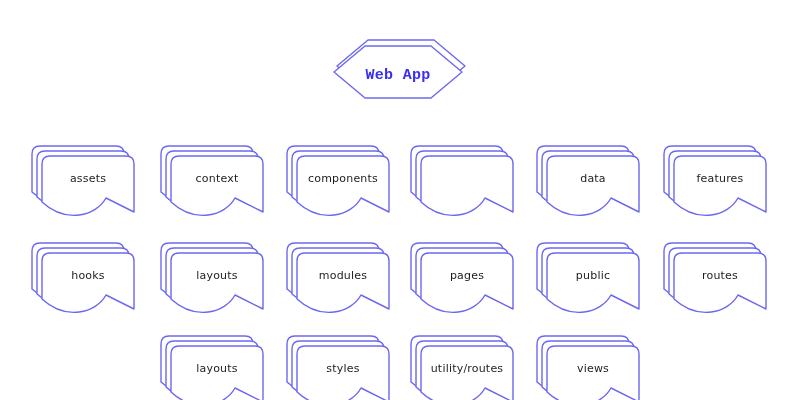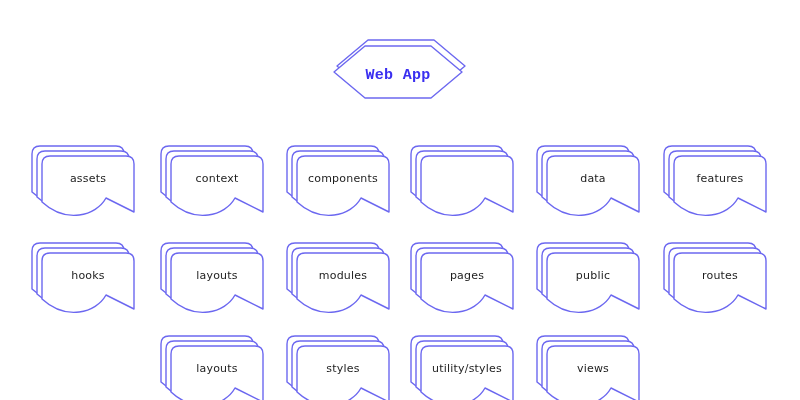--- a/index.html
+++ b/index.html
@@ -179,21 +179,21 @@
     </svg>
     <span class="doc-label">styles</span>
   </div>
 
   <div class="node doc-node" style="left:407px; top:330px;">
     <svg viewBox="0 0 112 88" aria-hidden="true">
       <path class="shape" transform="translate(-10,-10)" d="M 14,62 L 14,24 Q 14,16 22,16 L 98,16 Q 106,16 106,24 L 106,72 L 78,58 C 68,76 38,84 14,62 Z"></path>
       <path class="shape" transform="translate(-5,-5)" d="M 14,62 L 14,24 Q 14,16 22,16 L 98,16 Q 106,16 106,24 L 106,72 L 78,58 C 68,76 38,84 14,62 Z"></path>
       <path class="shape" d="M 14,62 L 14,24 Q 14,16 22,16 L 98,16 Q 106,16 106,24 L 106,72 L 78,58 C 68,76 38,84 14,62 Z"></path>
     </svg>
-    <span class="doc-label">utility/styles</span>
+    <span class="doc-label">utility/routes</span>
   </div>
 
   <div class="node doc-node" style="left:533px; top:330px;">
     <svg viewBox="0 0 112 88" aria-hidden="true">
       <path class="shape" transform="translate(-10,-10)" d="M 14,62 L 14,24 Q 14,16 22,16 L 98,16 Q 106,16 106,24 L 106,72 L 78,58 C 68,76 38,84 14,62 Z"></path>
       <path class="shape" transform="translate(-5,-5)" d="M 14,62 L 14,24 Q 14,16 22,16 L 98,16 Q 106,16 106,24 L 106,72 L 78,58 C 68,76 38,84 14,62 Z"></path>
       <path class="shape" d="M 14,62 L 14,24 Q 14,16 22,16 L 98,16 Q 106,16 106,24 L 106,72 L 78,58 C 68,76 38,84 14,62 Z"></path>
     </svg>
     <span class="doc-label">views</span>
   </div>

